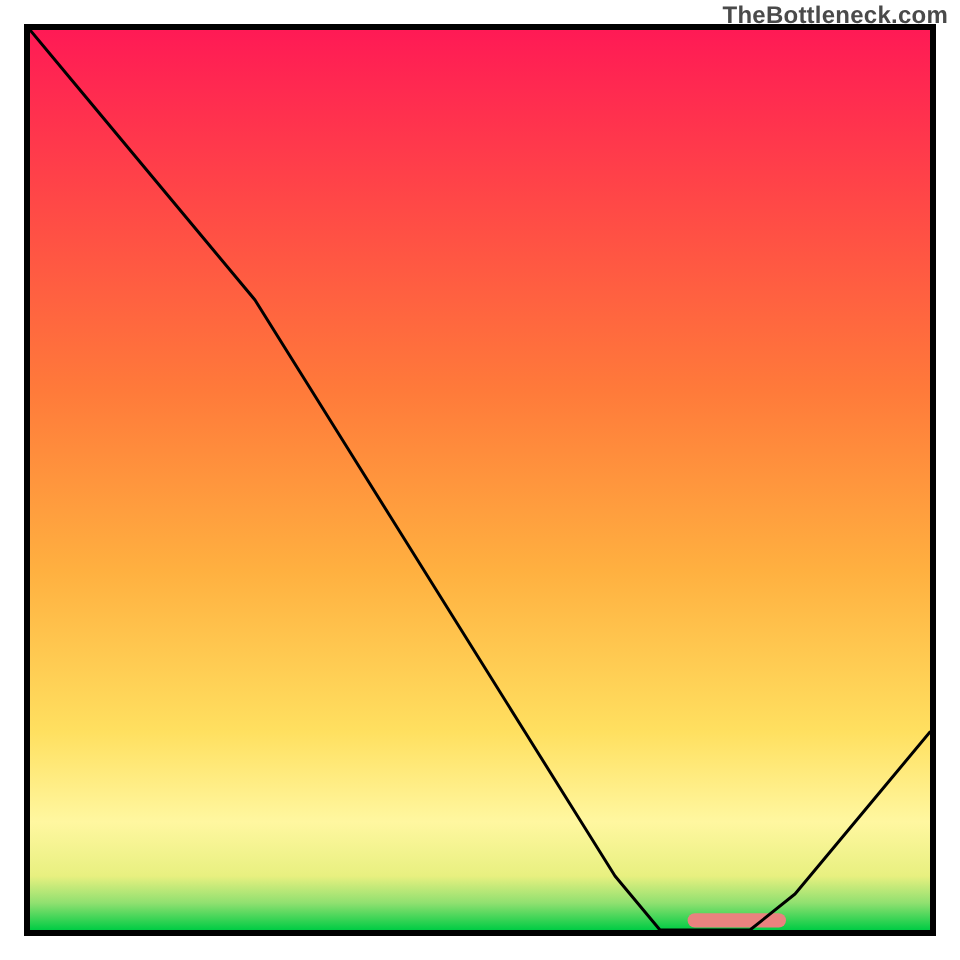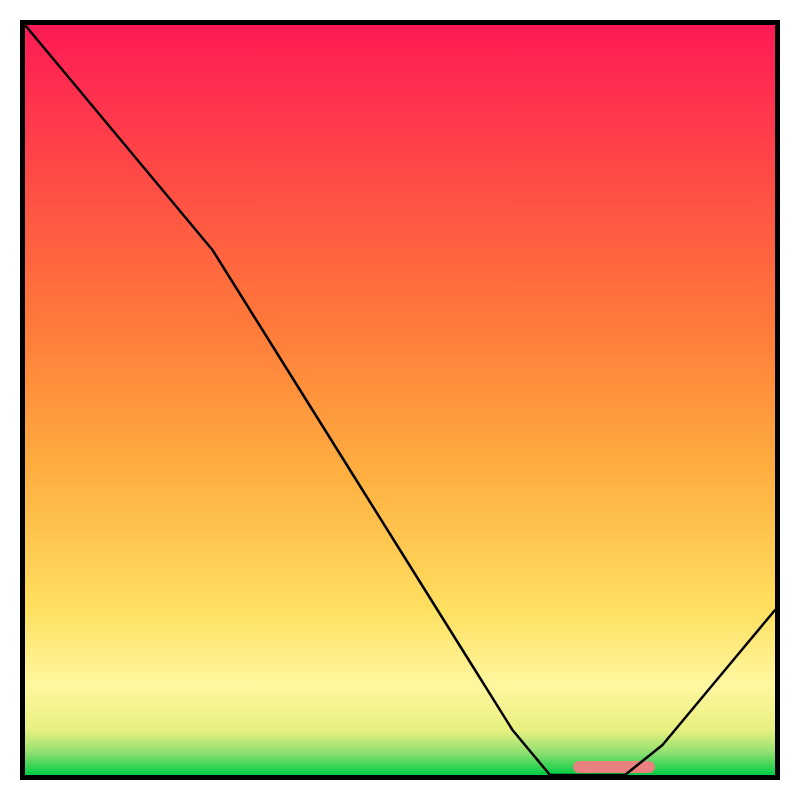--- a/index.html
+++ b/index.html
@@ -52,20 +52,21 @@
     border-radius: 6px;
     background: #e9827f;
     z-index: 8;
   }
 </style>
 </head>
 <body>
 
 <div class="wrap">
 
+  <div class="watermark">TheBottleneck.com</div>
 
   <div class="frame">
 
     <div class="gradient" id="grad" style="background: linear-gradient(to top, rgb(0, 204, 68) 0%, rgb(144, 224, 112) 3%, rgb(232, 240, 128) 6%, rgb(255, 247, 160) 12%, rgb(255, 224, 96) 22%, rgb(255, 176, 64) 40%, rgb(255, 122, 58) 60%, rgb(255, 74, 70) 80%, rgb(255, 26, 85) 100%);"></div>
 
     <div class="marker" id="marker" style="left: 547.5px; width: 82.5px; bottom: 2px;"></div>
 
     <svg class="svg-layer" id="svg" viewBox="0 0 750 750" preserveAspectRatio="none">
       <path id="curve-path" fill="none" stroke="#000" stroke-width="2.5" stroke-linejoin="round" stroke-linecap="round" d="M0.0 0.0 L37.5 45.0 L75.0 90.0 L112.5 135.0 L150.0 180.0 L187.5 225.0 L225.0 285.0 L262.5 345.0 L300.0 405.0 L337.5 465.0 L375.0 525.0 L412.5 585.0 L450.0 645.0 L487.5 705.0 L525.0 750.0 L562.5 750.0 L600.0 750.0 L637.5 720.0 L675.0 675.0 L712.5 630.0 L750.0 585.0"></path>
     </svg>

